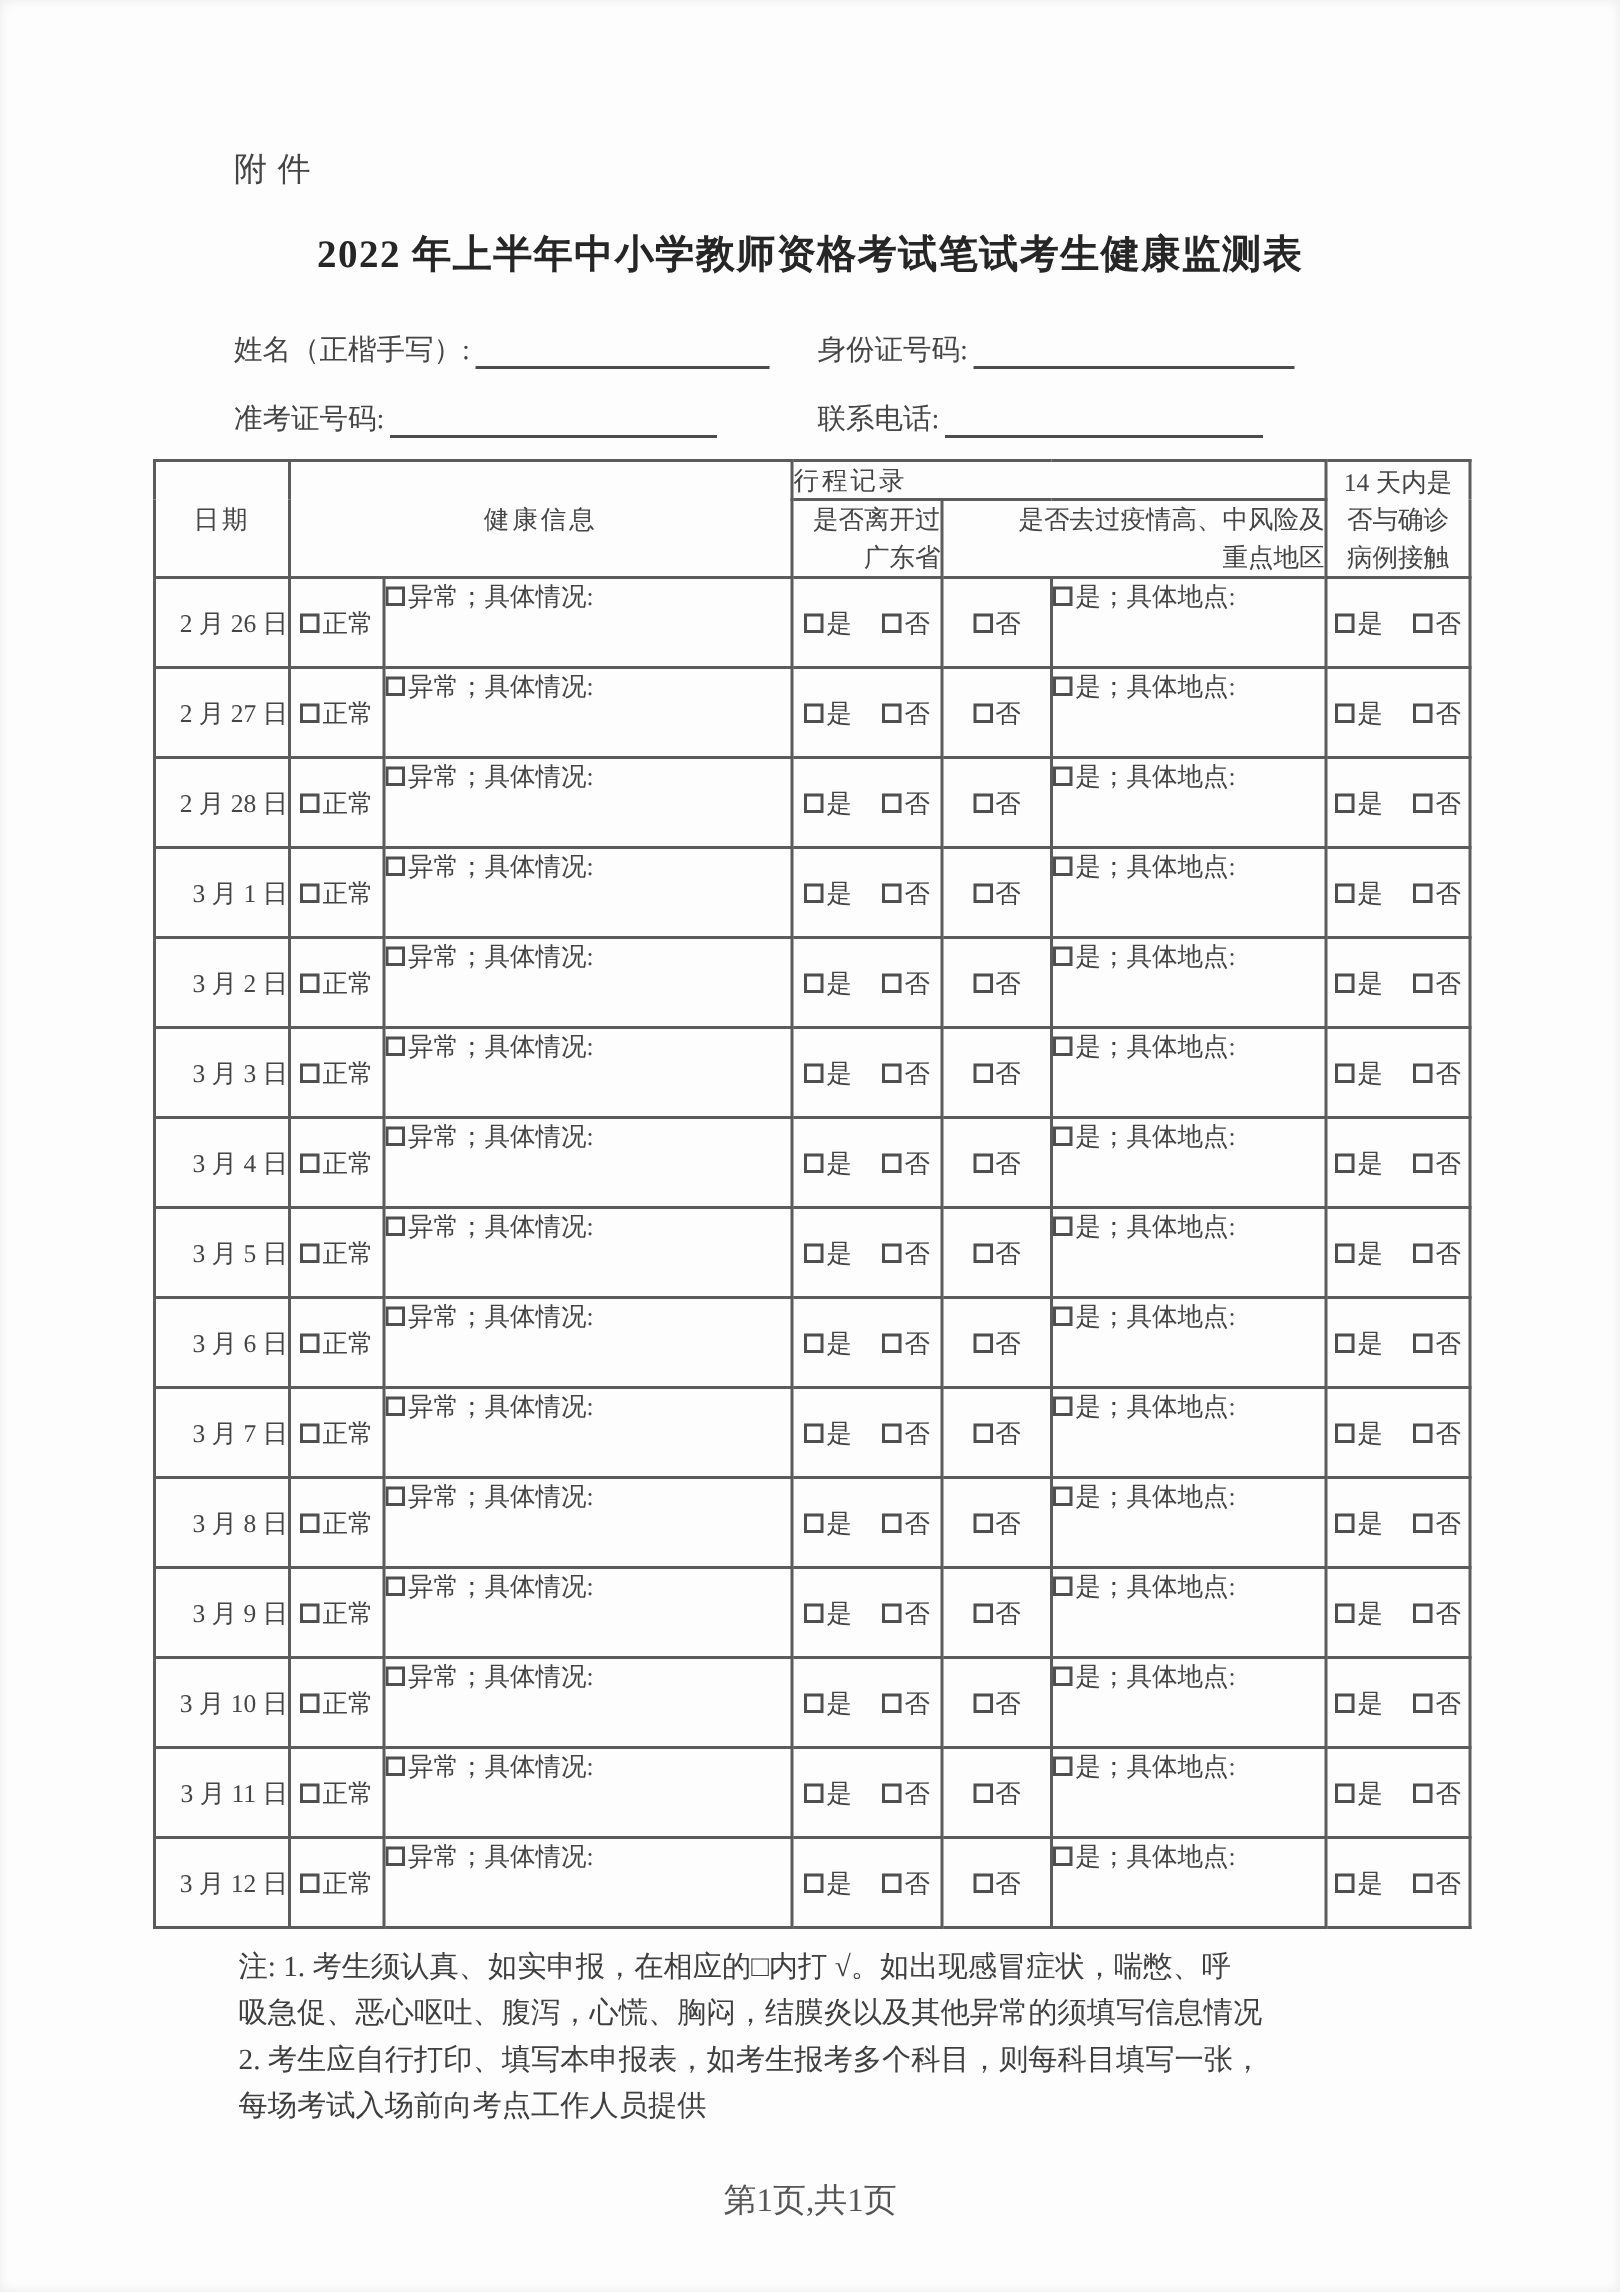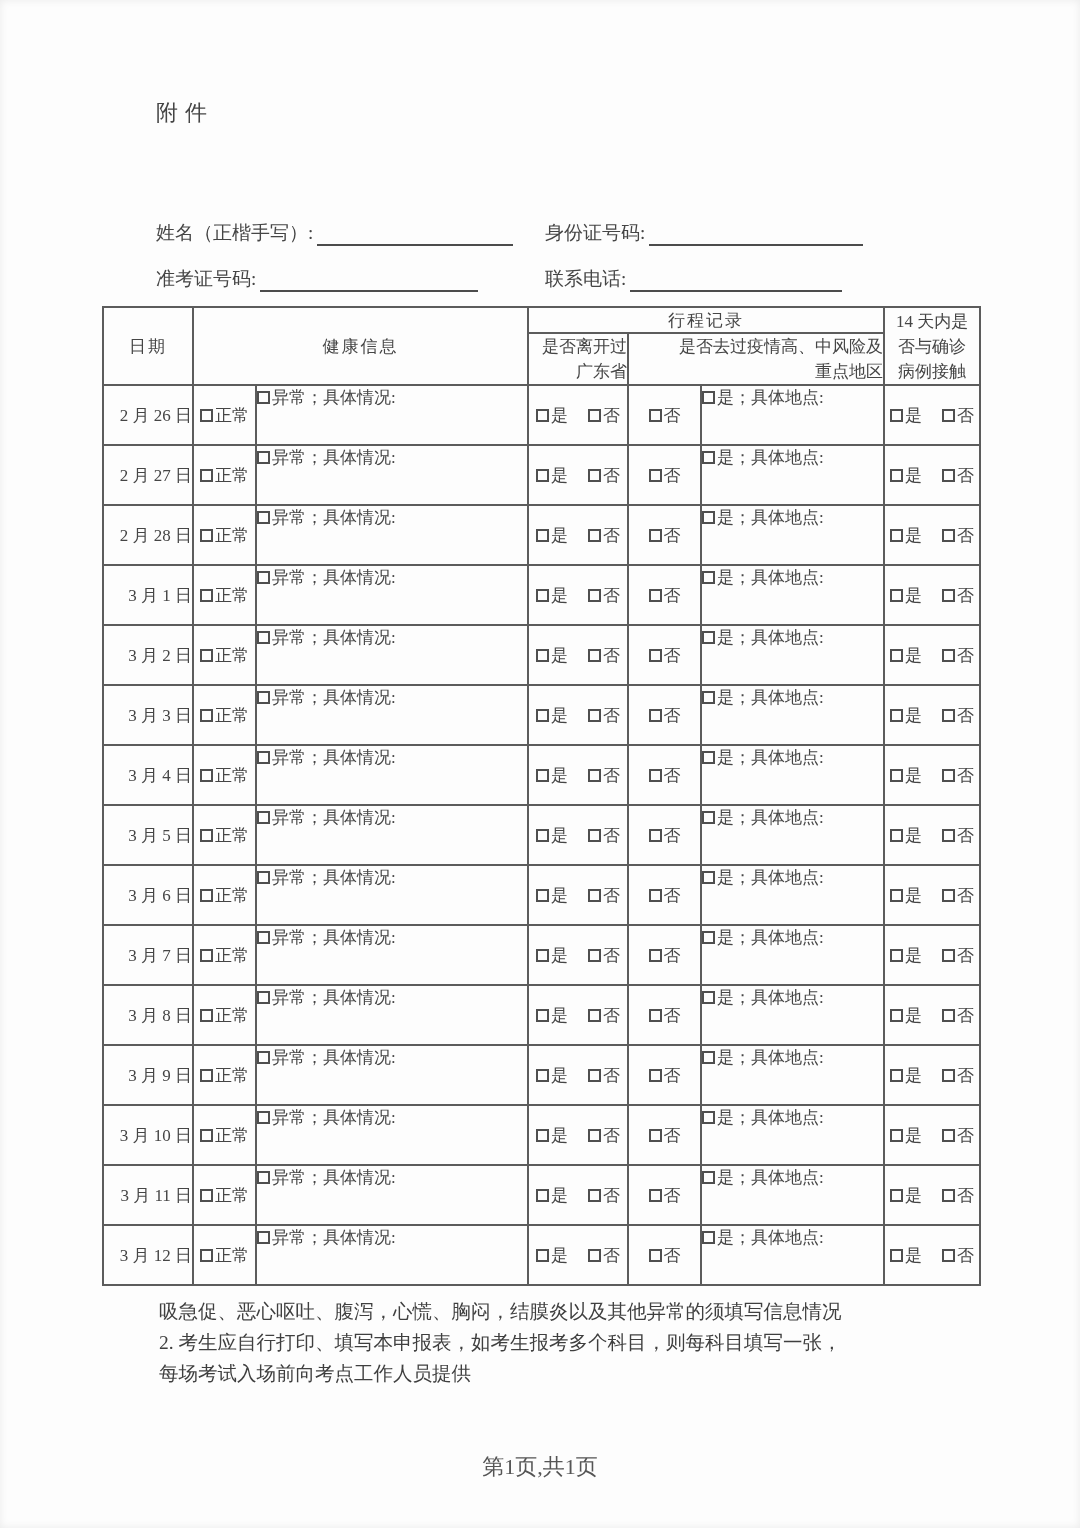--- a/index.html
+++ b/index.html
@@ -57,21 +57,21 @@
     table-layout:fixed;
     font-size:17px;
     color:var(--text);
   }
   table.health th, table.health td{
     border:2px solid var(--border);
     padding:0;
     font-weight:normal;
     overflow:hidden;
   }
-  th.h-travel{height:26px;text-align:center;letter-spacing:2px;}
+  th.h-travel{height:26px;text-align:left;letter-spacing:2px;}
   tr.h2 th{height:52px;text-align:right;line-height:25px;white-space:pre-line;}
   th.h-date,th.h-health{text-align:center;letter-spacing:2px;}
   th.h-contact{
     text-align:center;line-height:25px;white-space:pre-line;
     vertical-align:middle;
   }
   tbody td{height:60px;vertical-align:middle;}
   td.c-date{text-align:right;}
   td.c-normal{text-align:center;}
   td.c-abnormal{vertical-align:top;padding:5px 4px 0 6px;}
@@ -99,20 +99,21 @@
     text-align:center;font-size:22px;color:#555;
   }
 </style>
 </head>
 <body>
 
 <div class="page">
 
   <div class="attachment">附件</div>
 
+  <div class="doc-title">2022 年上半年中小学教师资格考试笔试考生健康监测表</div>
 
   <div class="form-group fg-name">
     <span>姓名（正楷手写）:</span><span class="uline ul-name"></span>
   </div>
   <div class="form-group fg-ticket">
     <span>准考证号码:</span><span class="uline ul-ticket"></span>
   </div>
   <div class="form-group fg-id">
     <span>身份证号码:</span><span class="uline ul-id"></span>
   </div>
@@ -503,20 +504,21 @@
         <span class="opt"><span class="cb"></span><span>是；具体地点:</span></span>
       </td>
       <td class="c-yn14">
         <span class="opt"><span class="cb"></span><span>是</span></span><span class="opt"><span class="cb"></span><span>否</span></span>
       </td>
     </tr>
   </tbody>
   </table>
 
   <div class="notes" id="notes-block">
+      <div class="note-line">注: 1. 考生须认真、如实申报，在相应的□内打 √。如出现感冒症状，喘憋、呼</div>
       <div class="note-line">吸急促、恶心呕吐、腹泻，心慌、胸闷，结膜炎以及其他异常的须填写信息情况</div>
       <div class="note-line">2. 考生应自行打印、填写本申报表，如考生报考多个科目，则每科目填写一张，</div>
       <div class="note-line">每场考试入场前向考点工作人员提供</div>
     </div>
 
   <div class="footer">第1页,共1页</div>
 
 </div>
 
 </body></html>

